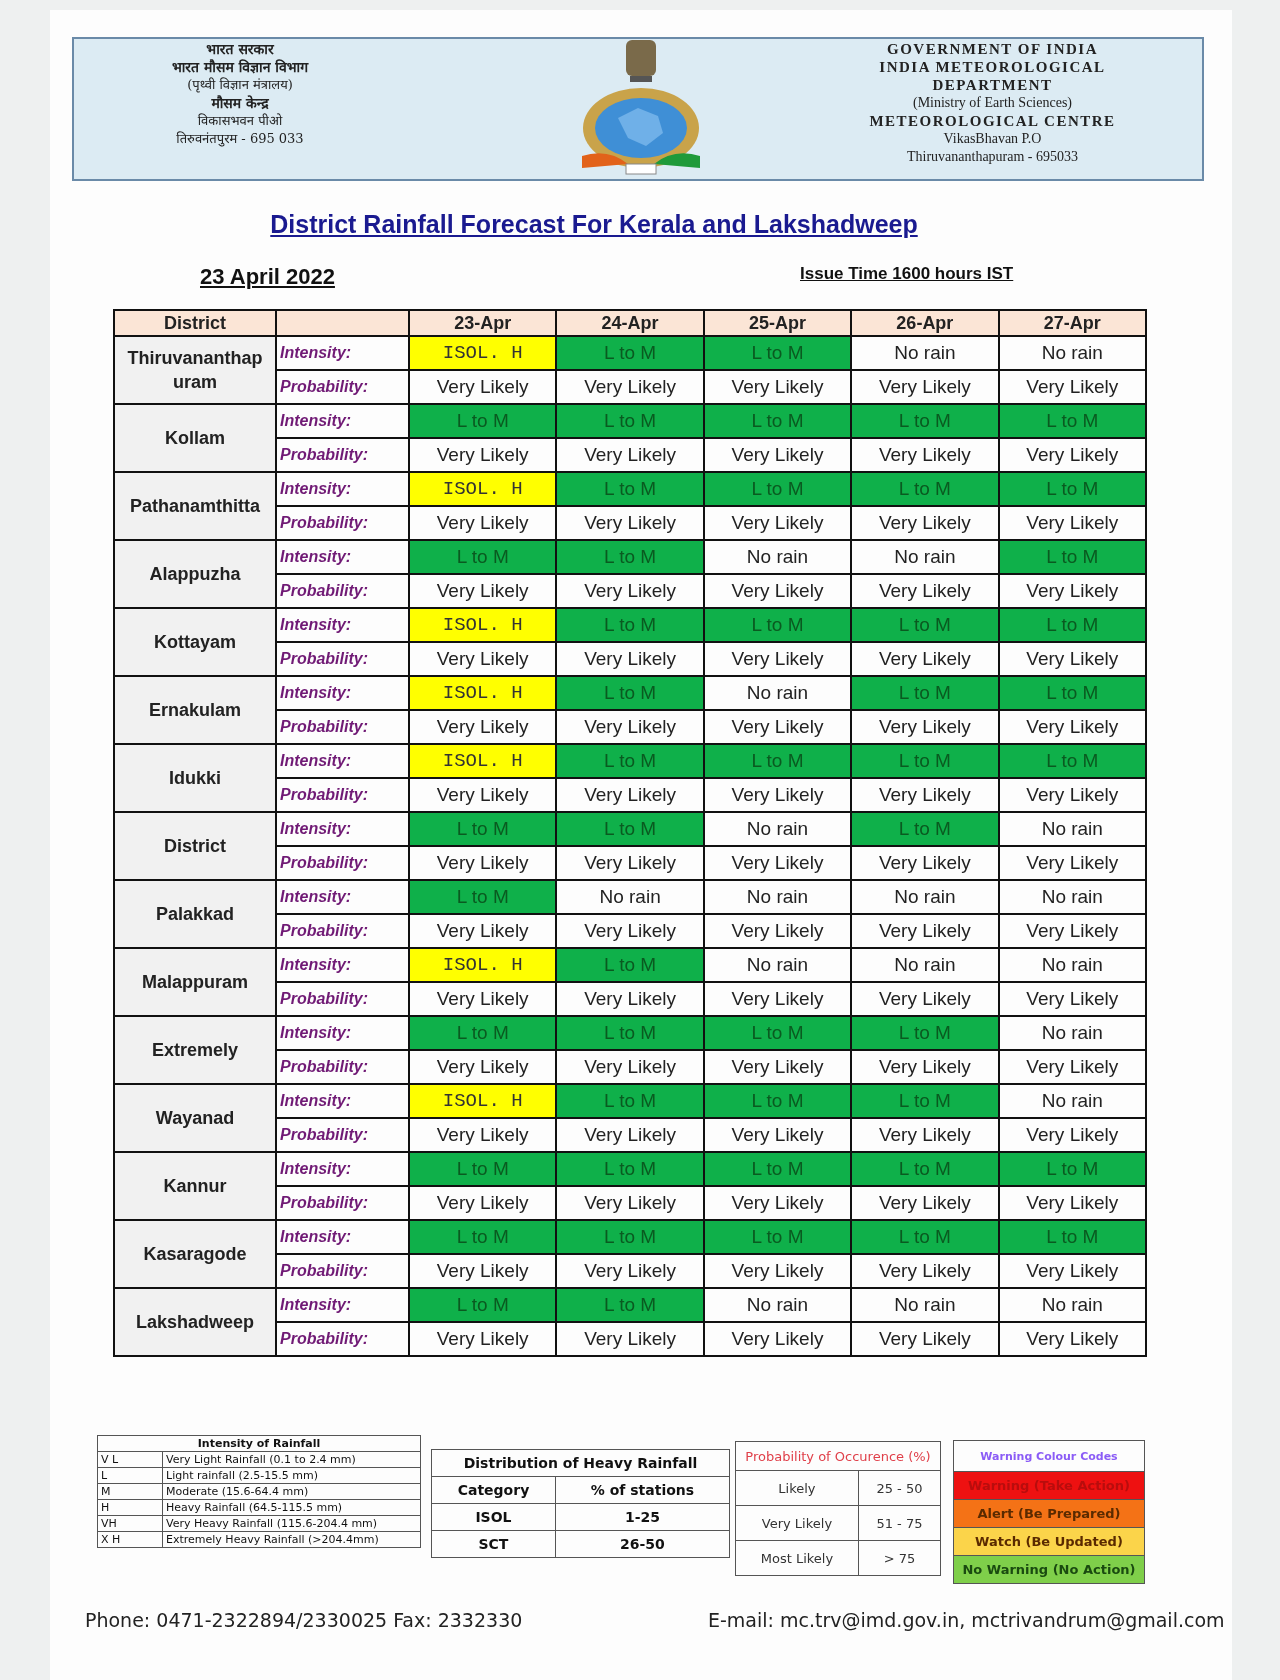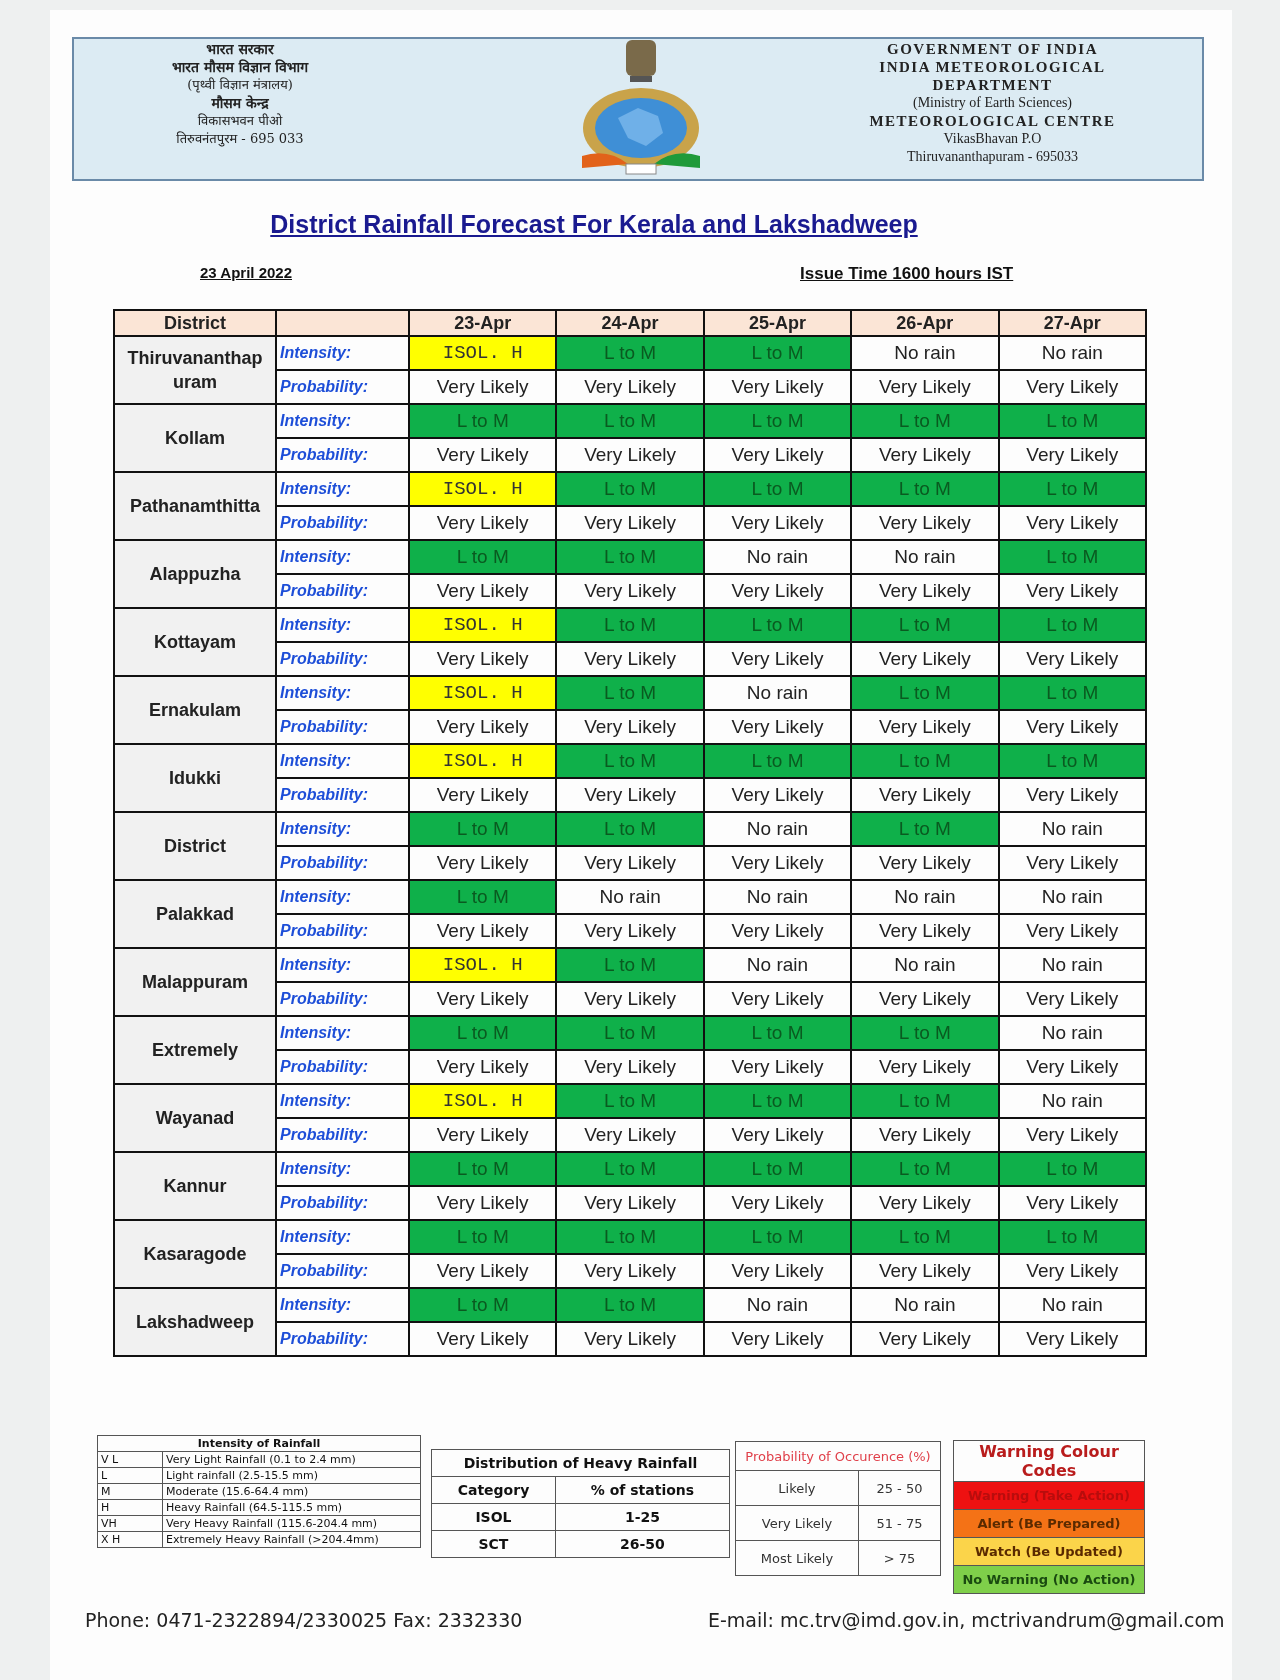--- a/index.html
+++ b/index.html
@@ -5,27 +5,27 @@
   html, body { margin:0; padding:0; }
   body { width:1280px; height:1680px; background:#eef0f0; position:relative; overflow:hidden; font-family:"Liberation Sans", sans-serif; }
   .page { position:absolute; left:50px; top:10px; width:1182px; height:1670px; background:#fdfdfd; }
   .hdr { position:absolute; left:72px; top:37px; width:1132px; height:144px; background:#dcebf3; border:2px solid #6a8aa8; box-sizing:border-box; }
   .hin { position:absolute; left:90px; top:40px; width:300px; text-align:center; font-family:"DejaVu Serif", serif; font-size:13px; line-height:18px; color:#222; }
   .hin .b { font-weight:bold; font-size:14px; }
   .hen { position:absolute; left:800px; top:40px; width:385px; text-align:center; font-family:"Liberation Serif", serif; color:#222; font-size:14px; line-height:18px; }
   .hen .b { font-weight:bold; letter-spacing:1.5px; font-size:15px; }
   .logo { position:absolute; left:568px; top:38px; width:146px; height:140px; }
   .title { position:absolute; left:0; width:1188px; top:210px; text-align:center; color:#1a1a90; font-weight:bold; font-size:25px; text-decoration:underline; }
-  .date { position:absolute; left:200px; top:264px; font-weight:bold; font-size:15px; text-decoration:underline; color:#111; }
+  .date { position:absolute; left:200px; top:264px; font-weight:bold; font-size:22px; text-decoration:underline; color:#111; }
   .issue { position:absolute; left:800px; top:264px; font-weight:bold; font-size:17px; text-decoration:underline; color:#111; }
   table.main { position:absolute; left:113px; top:309px; border-collapse:collapse; width:1034px; }
   table.main td, table.main th { border:2px solid #111; padding:0; height:32px; text-align:center; font-size:19px; color:#222; }
   table.main th { background:#fbe5d6; font-size:18px; height:24px; }
   table.main td.dist { background:#f1f1f1; font-weight:bold; font-size:18px; width:160px; line-height:24px; }
-  table.main td.lab { text-align:left; color:#1d4ed8; font-weight:bold; font-style:italic; font-size:16px; width:128px; padding-left:3px;margin-top:11px; }
+  table.main td.lab { text-align:left; color:#701a75; font-weight:bold; font-style:italic; font-size:16px; width:128px; padding-left:3px;margin-top:11px; }
   td.green { background:#0fb04a !important; color:#0a5a20 !important; }
   td.yellow { background:#ffff00 !important; color:#333 !important;font-family:Liberation Mono, monospace; }
   .leg { position:absolute; border-collapse:collapse; font-family:"DejaVu Sans", sans-serif; }
   .leg td { border:1px solid #555; font-size:11px; padding:1px 3px; color:#111; }
   .legI { left:97px; top:1435px; width:324px; }
   .legD { left:431px; top:1449px; width:299px; }
   .legD td { font-size:14px; text-align:center; height:24px; font-weight:bold; }
   .legP { left:735px; top:1441px; width:206px; }
   .legP td { font-size:13px; text-align:center; height:32px; color:#333; }
   .legW { left:953px; top:1440px; width:192px; }
@@ -414,21 +414,21 @@
   <tr>
         <td>Most Likely</td>
         <td>&gt; 75</td>
       </tr>
 </tbody>
   </table>
 
 <table class="leg legW">
   <tbody>
       <tr>
-        <td style="color:#b91c1c;font-size:16px;height:28px;">Warning Colour Codes</td>
+        <td style="color:#8b5cf6;font-size:11px;height:28px;">Warning Colour Codes</td>
       </tr>
   <tr>
         <td class="wc" style="background: rgb(238, 17, 17); color: rgb(184, 13, 13);">Warning (Take Action)</td>
       </tr>
   <tr>
         <td class="wc" style="background: rgb(244, 114, 22); color: rgb(90, 42, 0);">Alert (Be Prepared)</td>
       </tr>
   <tr>
         <td class="wc" style="background: rgb(251, 212, 74); color: rgb(90, 42, 0);">Watch (Be Updated)</td>
       </tr>

